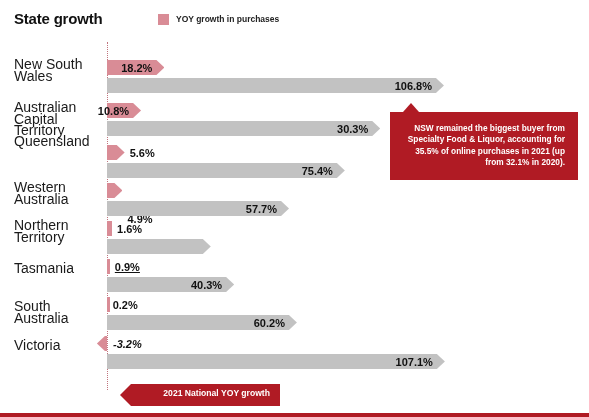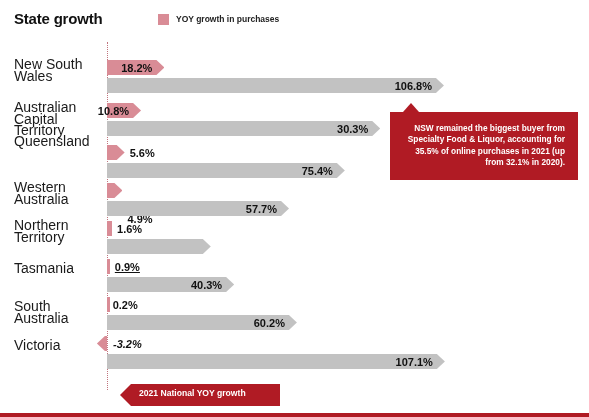--- a/index.html
+++ b/index.html
@@ -174,19 +174,19 @@
       <div class="bar-val" style="top: 361.5px; left: 432.9px; transform: translate(-100%, -50%);">107.1%</div>
     </div>
 
   <div class="callout" id="callout" style="left: 390px; top: 112px; width: 188px; background: rgb(176, 27, 36);">
     <span class="callout-tab" style="border-bottom-color: rgb(176, 27, 36);"></span>
     <div class="callout-text">NSW remained the biggest buyer from Specialty Food &amp; Liquor, accounting for 35.5% of online purchases in 2021 (up from 32.1% in 2020).</div>
   </div>
 
   <div class="banner" id="banner" style="left: 120px; top: 384px; width: 160px; height: 22px;">
     <span class="banner-tip" style="border-right-color: rgb(176, 27, 36);"></span>
-    <div class="banner-body" style="background: rgb(176, 27, 36); width: 149px;">
+    <div class="banner-body" style="background: rgb(176, 27, 36); width: 149px; text-align: right;">
       <div class="banner-l1">2021 National YOY growth</div>
     </div>
   </div>
 
   <div class="footer-rule" style="background: rgb(176, 27, 36);"></div>
 </div>
 
 </body></html>

